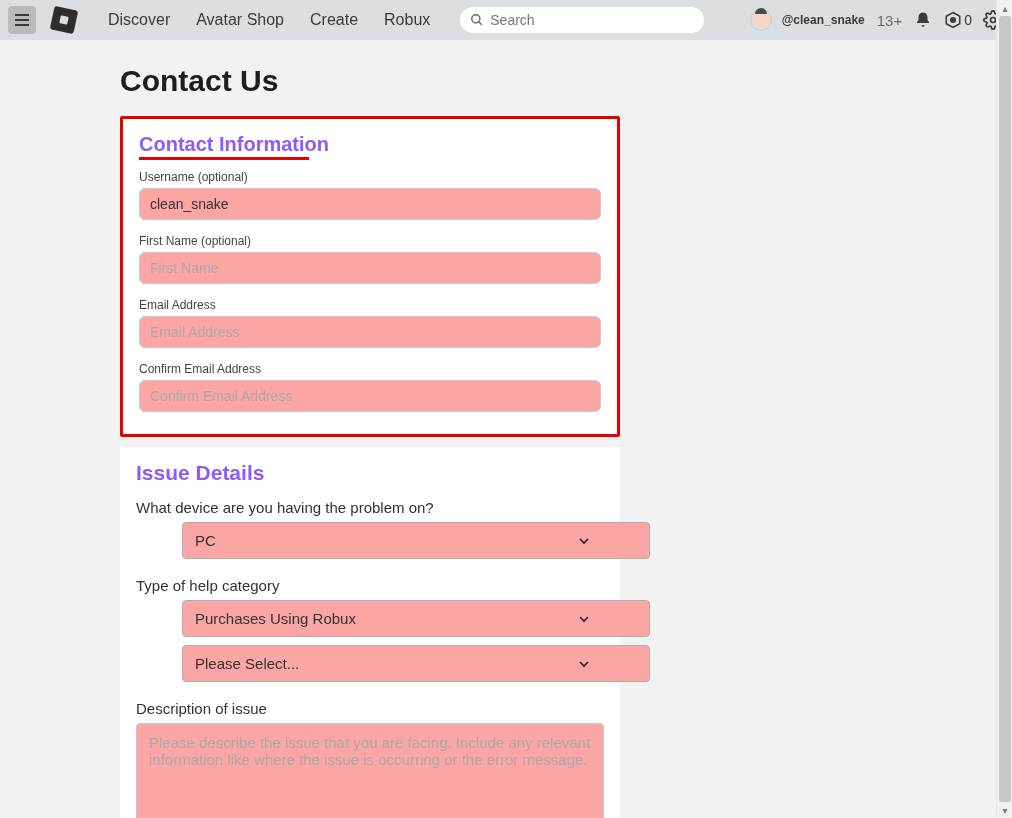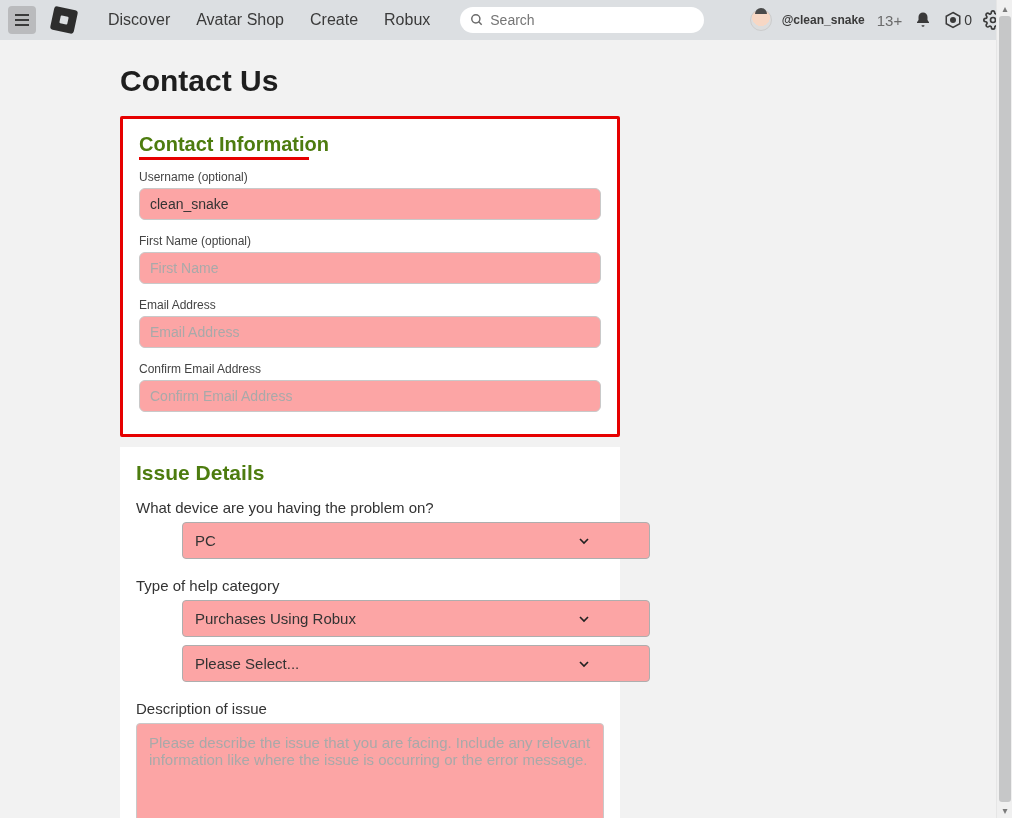--- a/index.html
+++ b/index.html
@@ -113,21 +113,21 @@
       width: 500px;
       background: #fff;
       padding: 14px 16px 18px 16px;
       margin-bottom: 10px;
     }
     .card.highlight {
       border: 3px solid #e60000;
       border-radius: 2px;
     }
     .section-title {
-      font-size: 20px; font-weight: 700; color: #4d7c0f;
+      font-size: 20px; font-weight: 700; color: #8b5cf6;
       position: relative; display: inline-block;
       margin-bottom: 14px;
     }
     .card.highlight .section-title::after{
       content:"";position:absolute; left:0; bottom:-4px; width:170px; height:3px; background:#e60000;
     }
     .field-label { font-size: 12px; color: #444; margin-bottom: 4px; display:block;}
     .text-input, .select, .textarea {
       width: 100%;
       border: 1px solid #c9c9c9;

